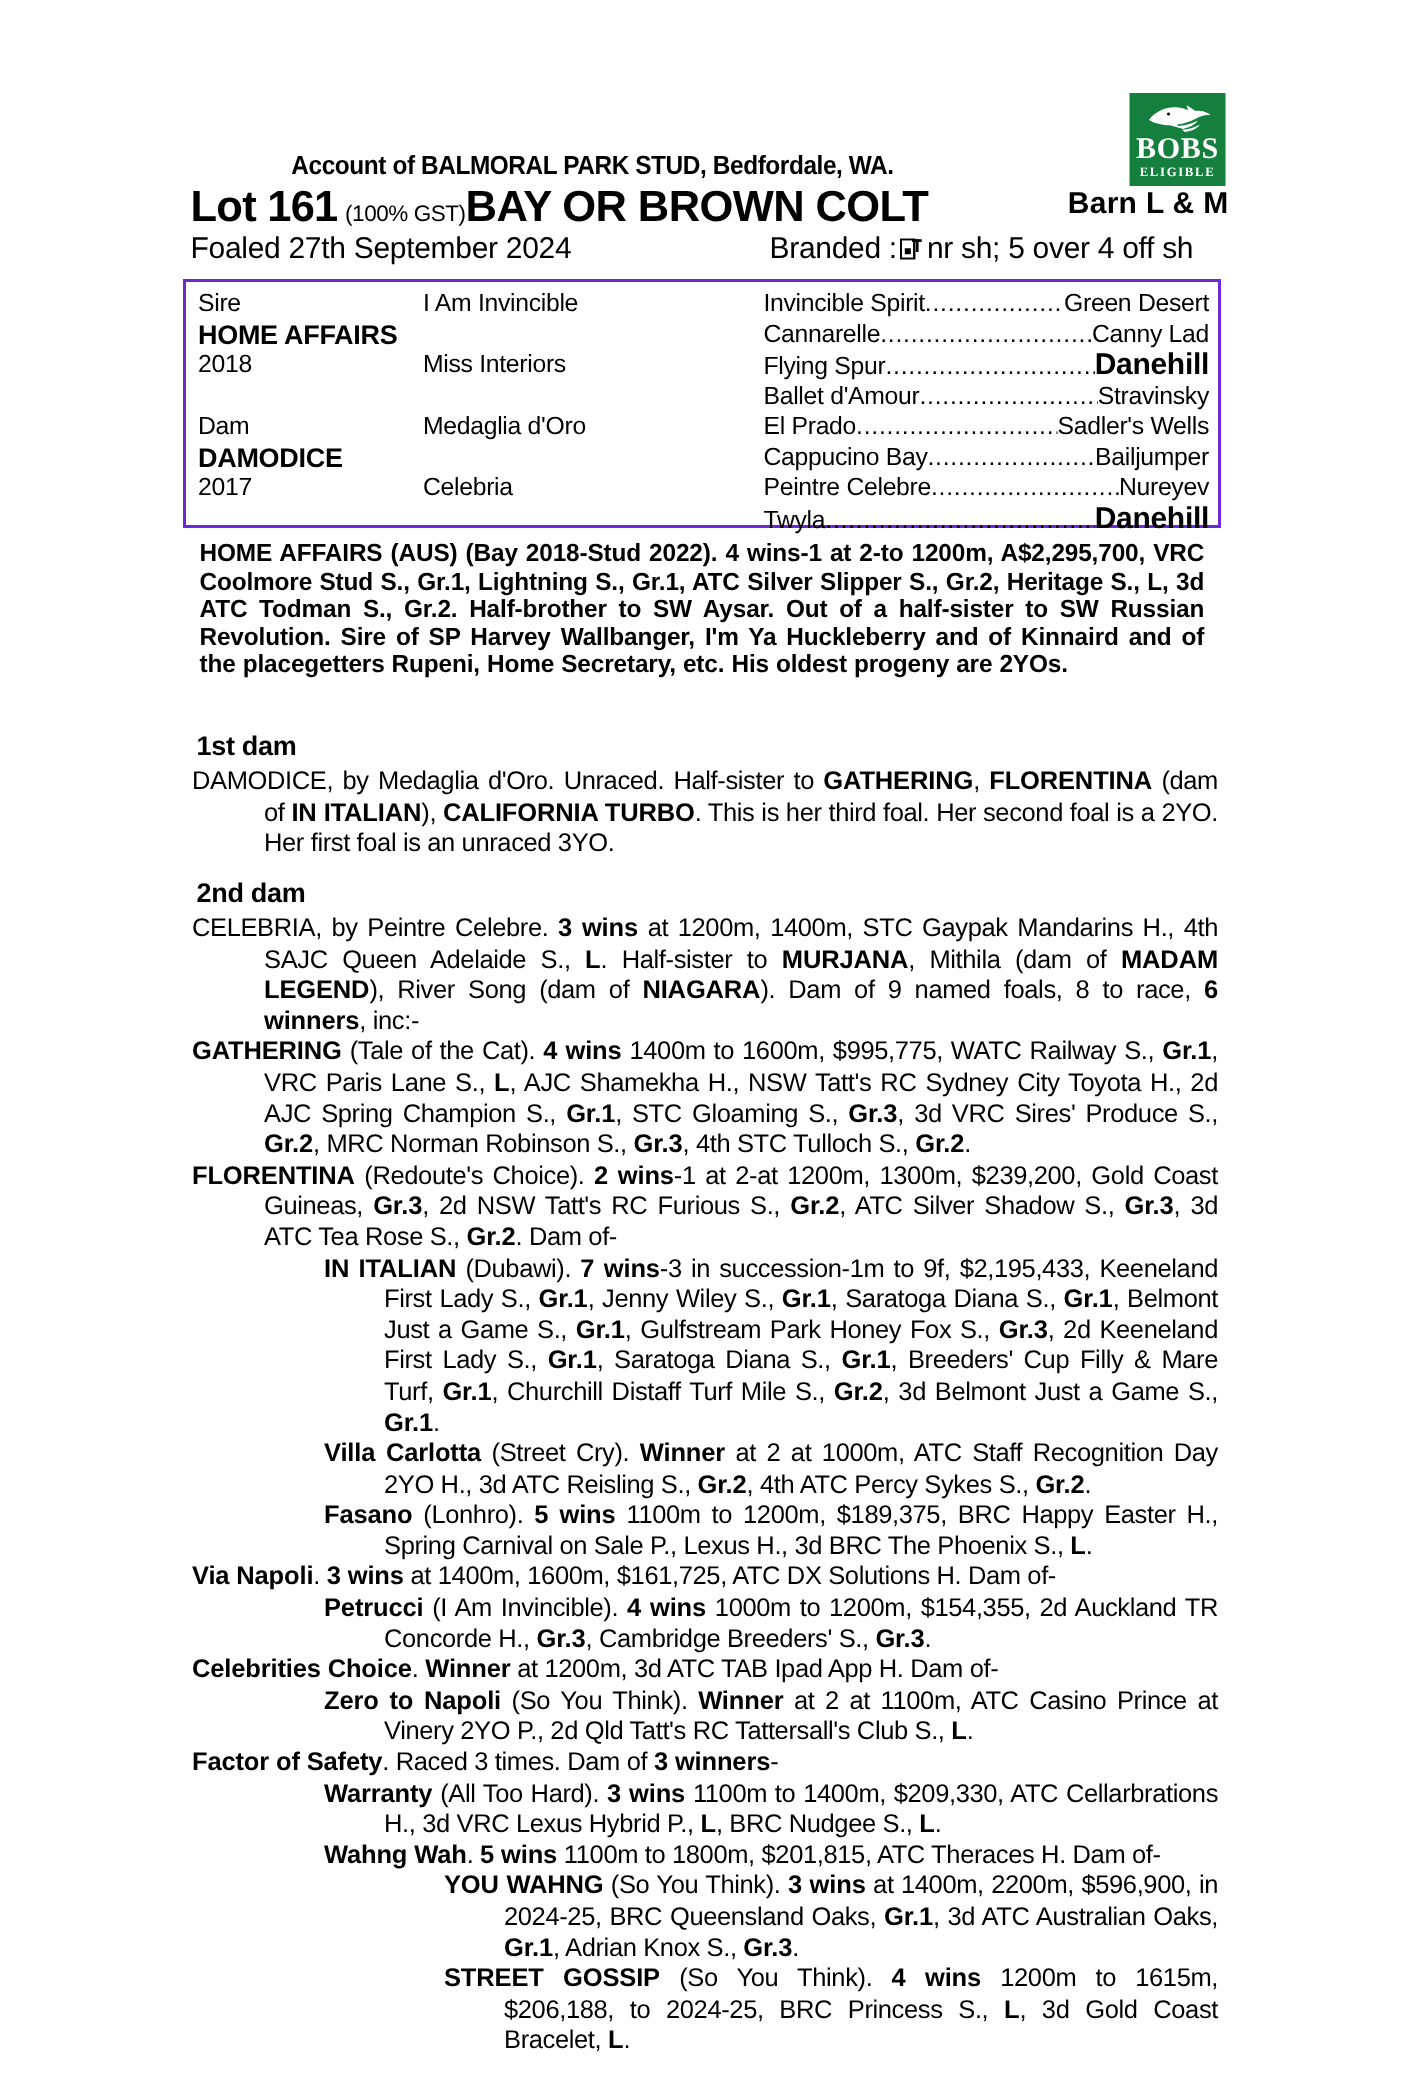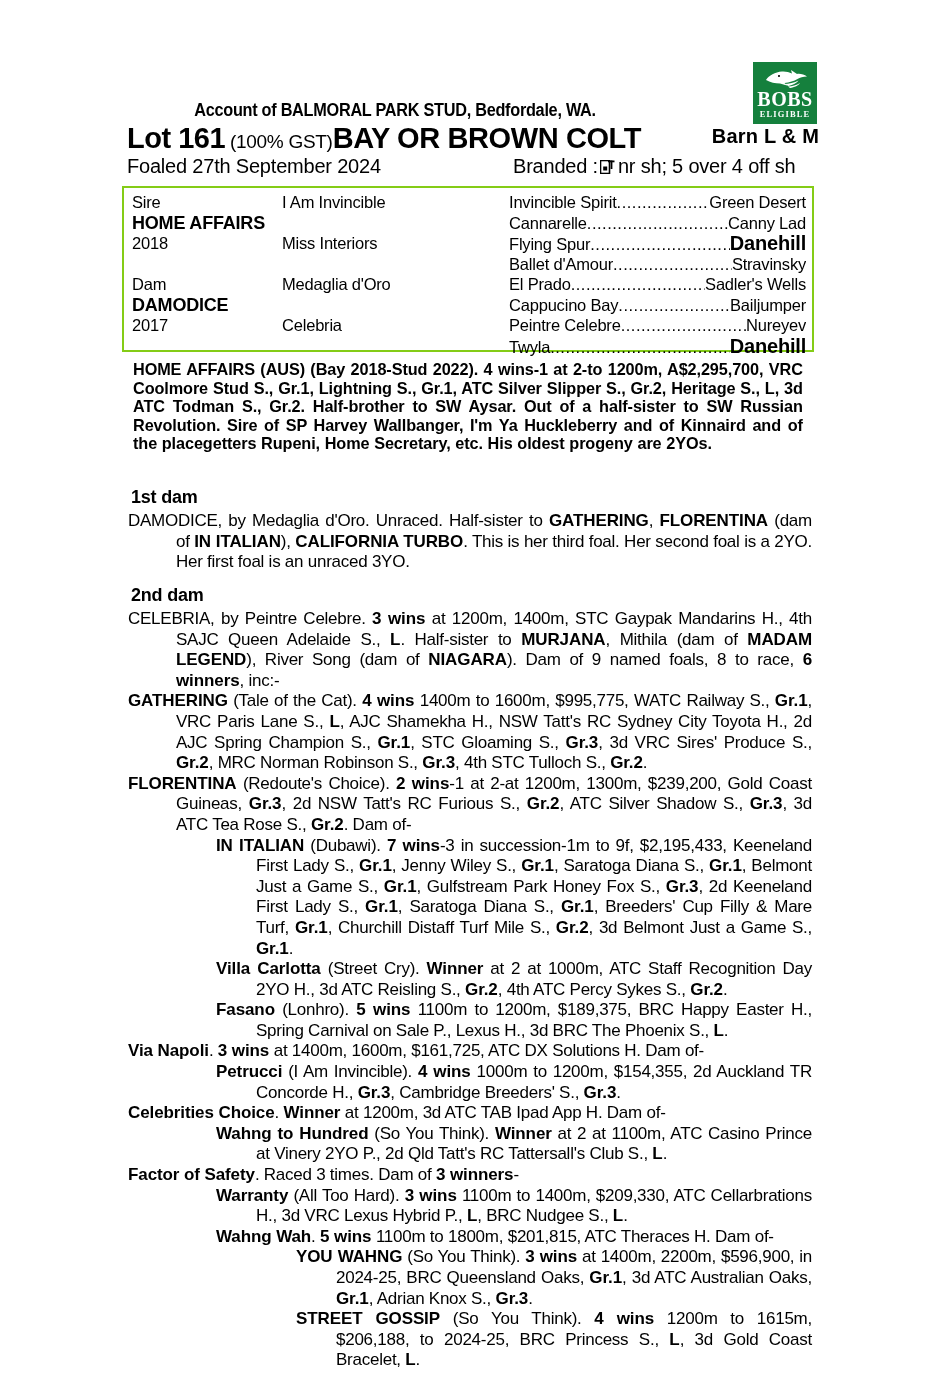--- a/index.html
+++ b/index.html
@@ -76,21 +76,21 @@
     width: 692px;
     height: 32px;
   }
   .lot-no {
     font-weight: bold;
     font-size: 29px;
     letter-spacing: -0.5px;
     vertical-align: baseline;
   }
   .gst {
-    font-size: 19px;
+    font-size: 15px;
     letter-spacing: -0.3px;
     vertical-align: baseline;
     padding-left: 5px;
   }
   .colt-name {
     font-weight: bold;
     font-size: 29px;
     letter-spacing: -0.4px;
     vertical-align: baseline;
   }
@@ -129,21 +129,21 @@
   }
   .brand-glyph svg { display: block; }
 
   
   .ped-table {
     position: absolute;
     left: 122px;
     top: 186px;
     width: 692px;
     height: 166px;
-    border: 2px solid #84cc16;
+    border: 2px solid #6d28d9;
     box-sizing: border-box;
     background: #ffffff;
   }
   .ped-inner {
     position: relative;
     width: 100%;
     height: 100%;
     padding: 4px 0 0 0;
     box-sizing: border-box;
   }
@@ -368,21 +368,21 @@
     <p class="para lvl1" id="dam2-intro">CELEBRIA, by Peintre Celebre. <b>3 wins</b> at 1200m, 1400m, STC Gaypak Mandarins H., 4th SAJC Queen Adelaide S., <b>L</b>. Half-sister to <b>MURJANA</b>, Mithila (dam of <b>MADAM LEGEND</b>), River Song (dam of <b>NIAGARA</b>). Dam of 9 named foals, 8 to race, <b>6 winners</b>, inc:-</p>
     <div id="dam2-entries">
         <p class="para lvl1 i0"><b>GATHERING</b> (Tale of the Cat). <b>4 wins</b> 1400m to 1600m, $995,775, WATC Railway S., <b>Gr.1</b>, VRC Paris Lane S., <b>L</b>, AJC Shamekha H., NSW Tatt's RC Sydney City Toyota H., 2d AJC Spring Champion S., <b>Gr.1</b>, STC Gloaming S., <b>Gr.3</b>, 3d VRC Sires' Produce S., <b>Gr.2</b>, MRC Norman Robinson S., <b>Gr.3</b>, 4th STC Tulloch S., <b>Gr.2</b>.</p>
         <p class="para lvl1 i0"><b>FLORENTINA</b> (Redoute's Choice). <b>2 wins</b>-1 at 2-at 1200m, 1300m, $239,200, Gold Coast Guineas, <b>Gr.3</b>, 2d NSW Tatt's RC Furious S., <b>Gr.2</b>, ATC Silver Shadow S., <b>Gr.3</b>, 3d ATC Tea Rose S., <b>Gr.2</b>. Dam of-</p>
         <p class="para lvl2 i1"><b>IN ITALIAN</b> (Dubawi). <b>7 wins</b>-3 in succession-1m to 9f, $2,195,433, Keeneland First Lady S., <b>Gr.1</b>, Jenny Wiley S., <b>Gr.1</b>, Saratoga Diana S., <b>Gr.1</b>, Belmont Just a Game S., <b>Gr.1</b>, Gulfstream Park Honey Fox S., <b>Gr.3</b>, 2d Keeneland First Lady S., <b>Gr.1</b>, Saratoga Diana S., <b>Gr.1</b>, Breeders' Cup Filly &amp; Mare Turf, <b>Gr.1</b>, Churchill Distaff Turf Mile S., <b>Gr.2</b>, 3d Belmont Just a Game S., <b>Gr.1</b>.</p>
         <p class="para lvl2 i1"><b>Villa Carlotta</b> (Street Cry). <b>Winner</b> at 2 at 1000m, ATC Staff Recognition Day 2YO H., 3d ATC Reisling S., <b>Gr.2</b>, 4th ATC Percy Sykes S., <b>Gr.2</b>.</p>
         <p class="para lvl2 i1"><b>Fasano</b> (Lonhro). <b>5 wins</b> 1100m to 1200m, $189,375, BRC Happy Easter H., Spring Carnival on Sale P., Lexus H., 3d BRC The Phoenix S., <b>L</b>.</p>
         <p class="para lvl1 i0"><b>Via Napoli</b>. <b>3 wins</b> at 1400m, 1600m, $161,725, ATC DX Solutions H. Dam of-</p>
         <p class="para lvl2 i1"><b>Petrucci</b> (I Am Invincible). <b>4 wins</b> 1000m to 1200m, $154,355, 2d Auckland TR Concorde H., <b>Gr.3</b>, Cambridge Breeders' S., <b>Gr.3</b>.</p>
         <p class="para lvl1 i0"><b>Celebrities Choice</b>. <b>Winner</b> at 1200m, 3d ATC TAB Ipad App H. Dam of-</p>
-        <p class="para lvl2 i1"><b>Wahng to Hundred</b> (So You Think). <b>Winner</b> at 2 at 1100m, ATC Casino Prince at Vinery 2YO P., 2d Qld Tatt's RC Tattersall's Club S., <b>L</b>.</p>
+        <p class="para lvl2 i1"><b>Zero to Napoli</b> (So You Think). <b>Winner</b> at 2 at 1100m, ATC Casino Prince at Vinery 2YO P., 2d Qld Tatt's RC Tattersall's Club S., <b>L</b>.</p>
         <p class="para lvl1 i0"><b>Factor of Safety</b>. Raced 3 times. Dam of <b>3 winners</b>-</p>
         <p class="para lvl2 i1"><b>Warranty</b> (All Too Hard). <b>3 wins</b> 1100m to 1400m, $209,330, ATC Cellarbrations H., 3d VRC Lexus Hybrid P., <b>L</b>, BRC Nudgee S., <b>L</b>.</p>
         <p class="para lvl2 i1"><b>Wahng Wah</b>. <b>5 wins</b> 1100m to 1800m, $201,815, ATC Theraces H. Dam of-</p>
         <p class="para lvl3 i2"><b>YOU WAHNG</b> (So You Think). <b>3 wins</b> at 1400m, 2200m, $596,900, in 2024-25, BRC Queensland Oaks, <b>Gr.1</b>, 3d ATC Australian Oaks, <b>Gr.1</b>, Adrian Knox S., <b>Gr.3</b>.</p>
         <p class="para lvl3 i2"><b>STREET GOSSIP</b> (So You Think). <b>4 wins</b> 1200m to 1615m, $206,188, to 2024-25, BRC Princess S., <b>L</b>, 3d Gold Coast Bracelet, <b>L</b>.</p>
       </div>
   </div>
 
 </div>
 

